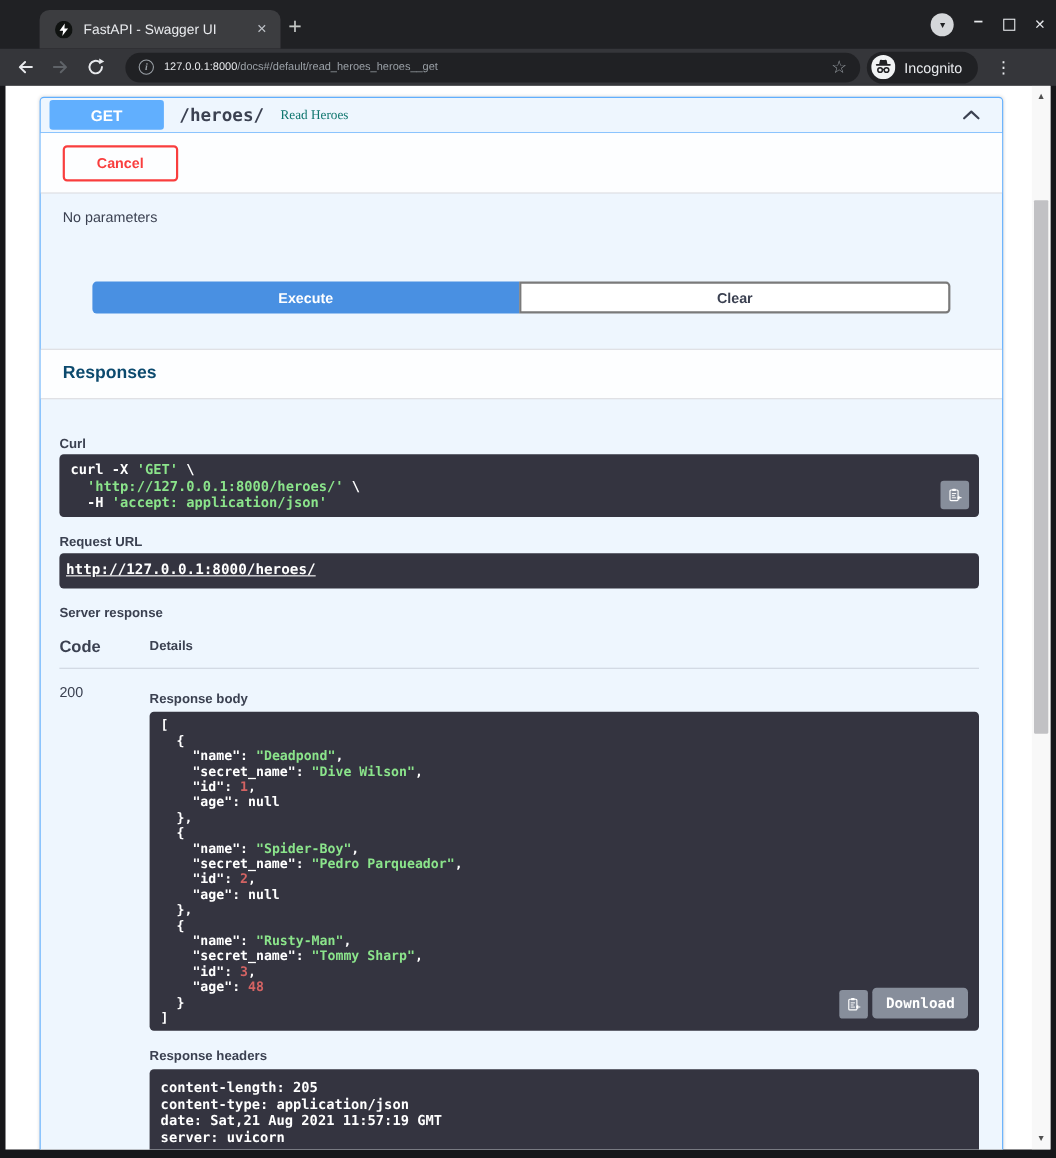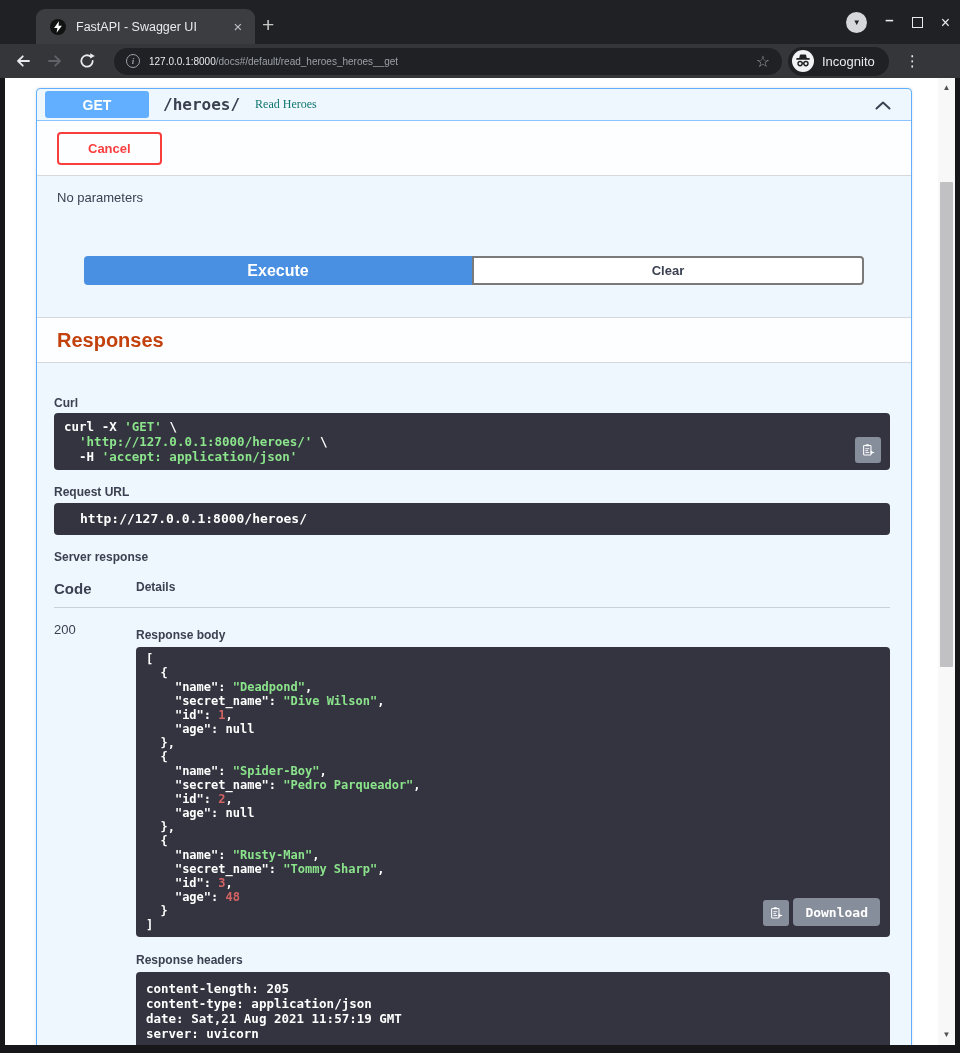--- a/index.html
+++ b/index.html
@@ -55,36 +55,36 @@
 
   .sec-header { background:rgba(255,255,255,.85); border-bottom:1px solid rgba(59,65,81,.2);
                 display:flex; align-items:center; justify-content:space-between; padding:0 20px; height:55px; position:relative; }
   .tab-h { font-size:14px; font-weight:bold; color:#3b4151; align-self:stretch; display:flex; align-items:center;
            border-bottom:4px solid #5b9ef0; padding:0 8px; margin-left:-8px; }
   .cancel-btn { border:2px solid #f93e3e; color:#f93e3e; background:transparent; font-weight:bold;
                 font-size:13px; border-radius:4px; padding:7px 29px; cursor:pointer; font-family:inherit; }
 
   .param-body { padding:14px 20px 0 20px; font-size:13px; color:#3b4151; }
   .exec-wrap { display:flex; margin:51px 27px 0 27px; padding-bottom:32px; }
-  .exec-btn { flex:1; background:#4990e2; color:#fff; font-weight:bold; font-size:16px; border:none;
+  .exec-btn { flex:1; background:#4990e2; color:#fff; font-weight:bold; font-size:13px; border:none;
               border-radius:4px 0 0 4px; height:29px; cursor:pointer; font-family:inherit; }
   .clear-btn { flex:1; background:#fff; color:#3b4151; font-weight:bold; font-size:13px;
                border:2px solid #7a7a7a; border-radius:0 4px 4px 0; height:29px; cursor:pointer; font-family:inherit; }
 
   .resp-header { border-top:1px solid rgba(59,65,81,.2); height:46px; }
-  .resp-title { font-size:20px; font-weight:bold; color:#c2410c; }
+  .resp-title { font-size:16px; font-weight:bold; color:#0c4a6e; }
   .resp-inner { padding:33px 21px 20px 17px; }
   .lbl { font-size:12px; font-weight:bold; color:#3b4151; }
 
   .codeblock { background:#343440; border-radius:4px; color:#fff; font-family:"DejaVu Sans Mono", monospace;
                font-weight:bold; position:relative; }
   pre.code { font-family:inherit; white-space:pre; overflow:hidden; }
   .curl-block { margin-top:3px; padding:6px 10px; min-height:55px; }
   .curl-block pre { font-size:12.5px; line-height:15px; }
-  .requrl-block { margin-top:4px; padding:8px 26px; }
+  .requrl-block { margin-top:4px; padding:8px 6px;text-decoration:underline; }
   .requrl-block pre { font-size:13px; line-height:16px; }
   .mt15 { margin-top:15px; }
   .srvresp { margin-top:15px; }
 
   .codes-head { display:flex; margin-top:16px; border-bottom:1px solid rgba(59,65,81,.2); padding-bottom:10px; }
   .col-code { width:82px; flex:none; }
   .codes-head .code-h { font-size:15px; font-weight:bold; }
   .codes-head .details-h { font-size:12px; font-weight:bold; }
   .status-row { display:flex; margin-top:12px; }
   .status-code { font-size:13px; padding-top:2px; }

